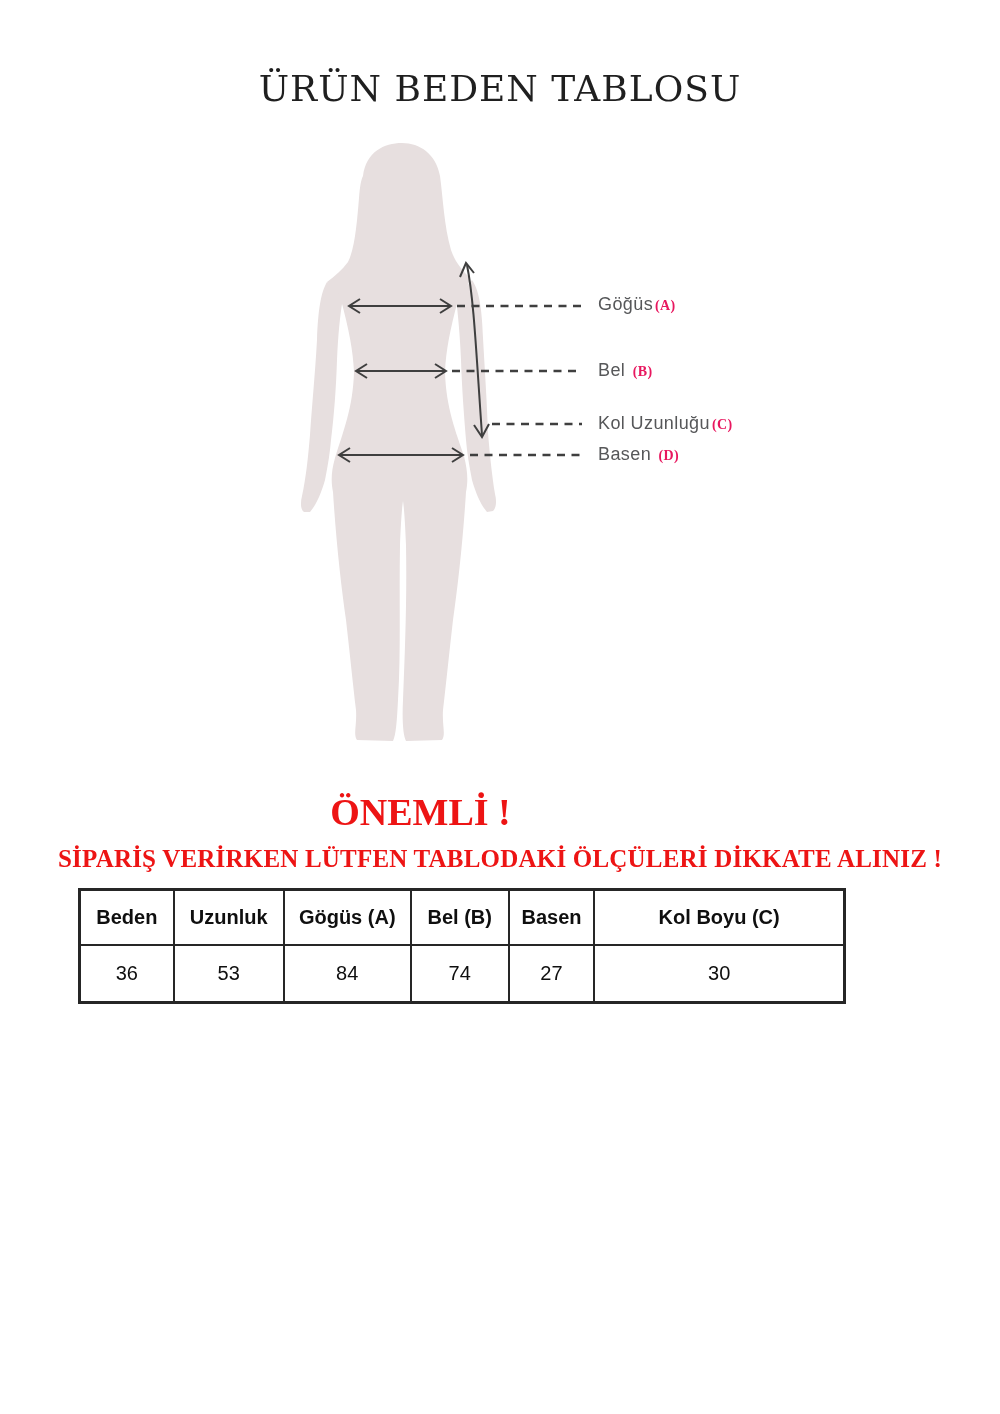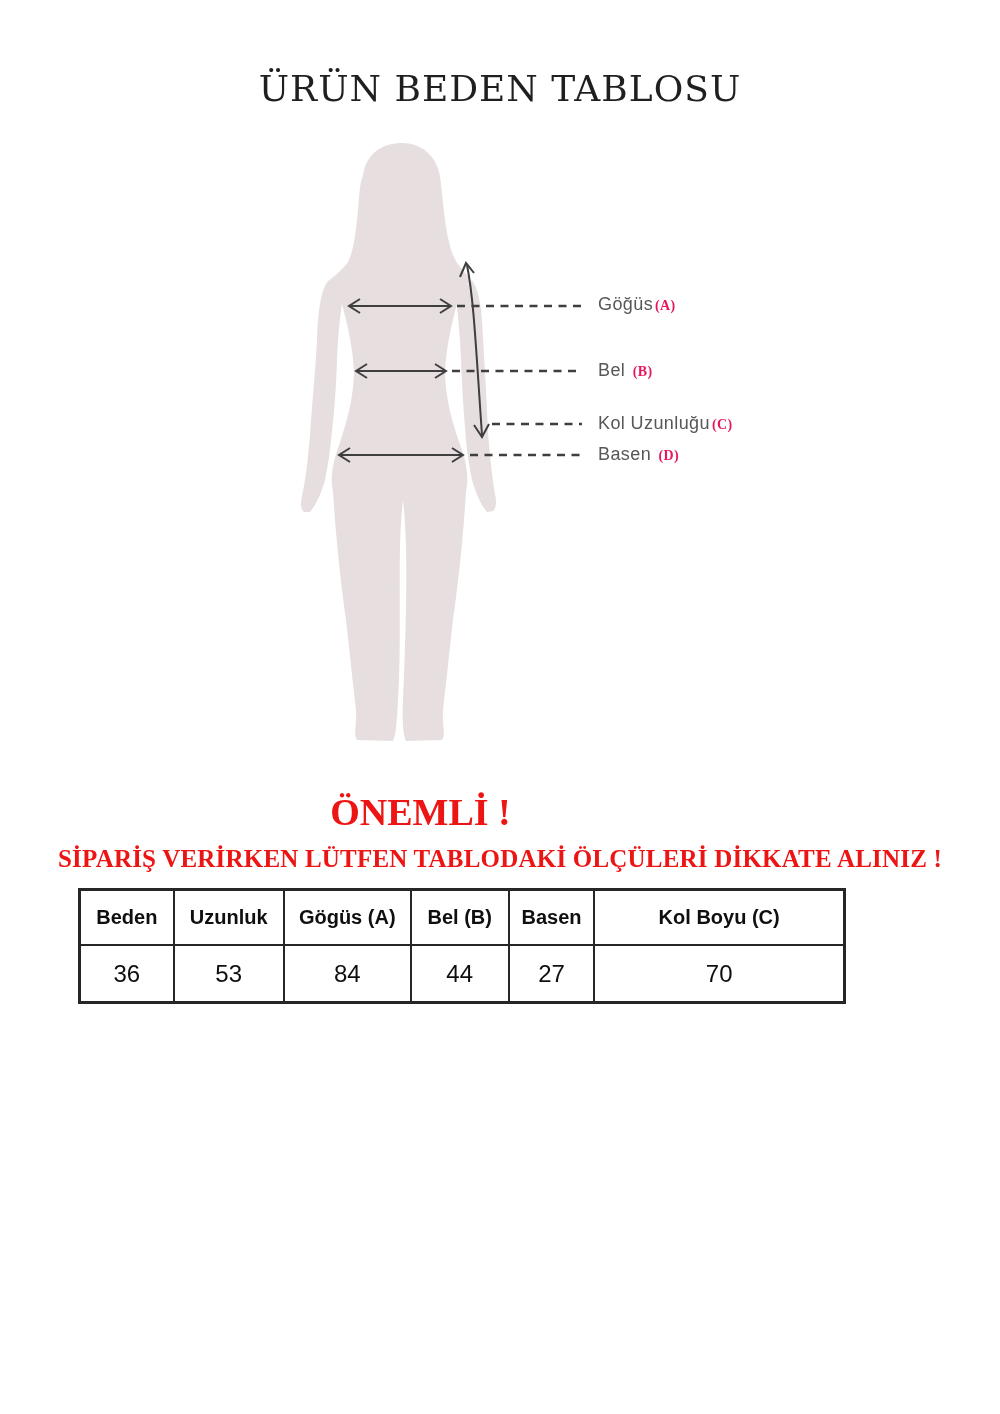--- a/index.html
+++ b/index.html
@@ -51,21 +51,21 @@
     border: 3px solid #262626;
     table-layout: fixed;
   }
   .size-table th, .size-table td {
     border: 2px solid #262626;
     text-align: center; vertical-align: middle;
     color: #0f0f0f;
     font-family: "Liberation Sans", sans-serif;
   }
   .size-table th { height: 51px; font-size: 20px; font-weight: bold; }
-  .size-table td { height: 53px; font-size: 24px; font-weight: normal; }
+  .size-table td { height: 53px; font-size: 20px; font-weight: normal; }
 </style>
 </head>
 <body>
 
 <div class="page-title">ÜRÜN BEDEN TABLOSU</div>
 
 <div class="diagram">
   <svg width="1000" height="780" viewBox="0 0 1000 780">
 
     <g fill="#e7dfdf" stroke="none">
@@ -195,18 +195,18 @@
       <th>Bel (B)</th>
       <th>Basen</th>
       <th>Kol Boyu (C)</th>
     </tr>
   </thead>
   <tbody>
     <tr>
       <td>36</td>
       <td>53</td>
       <td>84</td>
-      <td>44</td>
+      <td>74</td>
       <td>27</td>
-      <td>70</td>
+      <td>30</td>
     </tr>
   </tbody>
 </table>
 
 </body></html>

